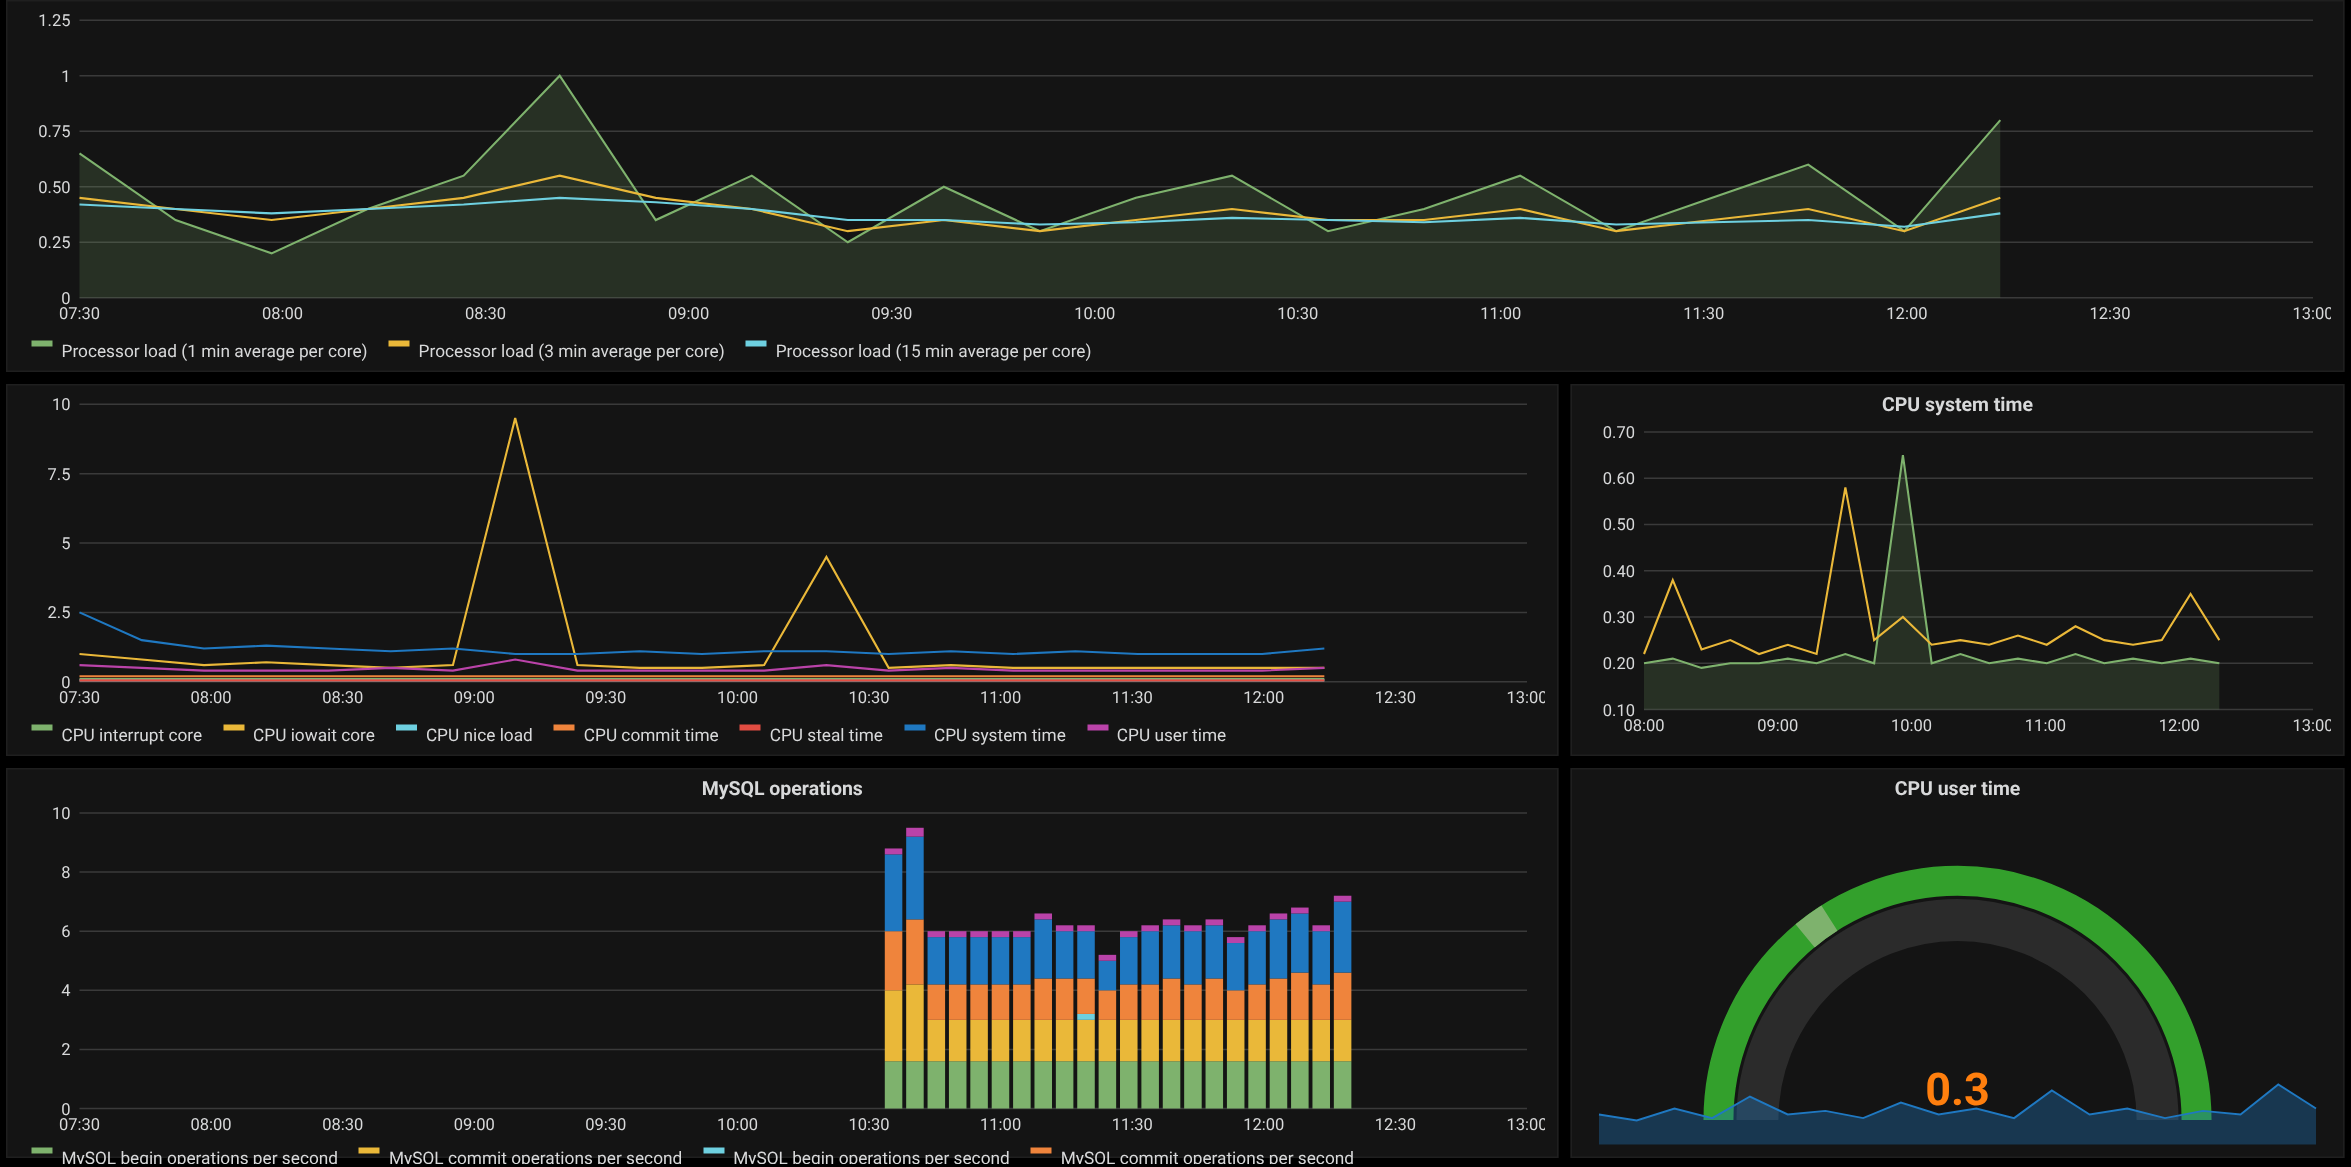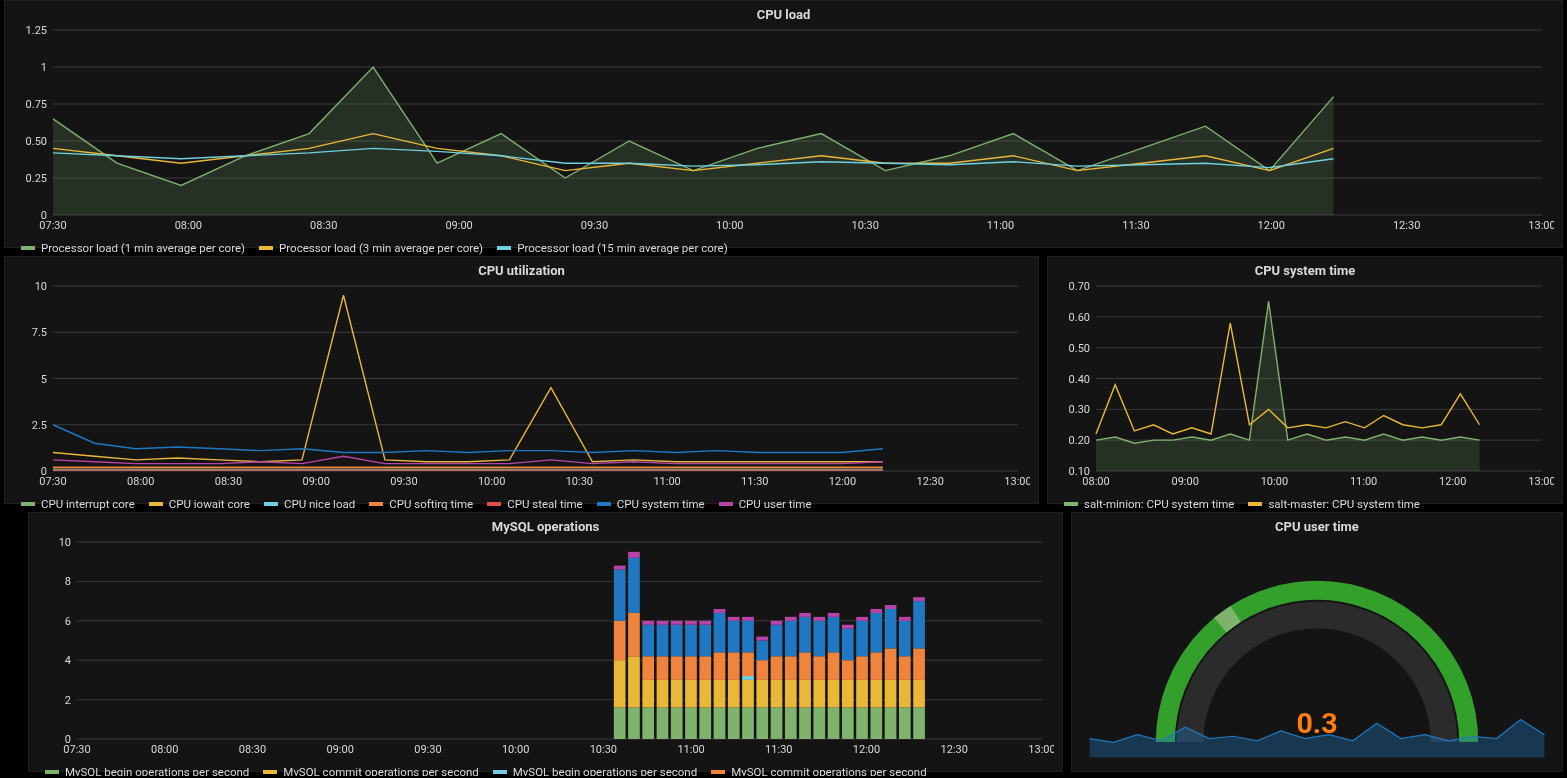--- a/index.html
+++ b/index.html
@@ -15,21 +15,21 @@
     display: grid;
     grid-template-columns: 1fr;
     gap: 8px;
     padding: 0 4px 4px 4px;
   }
   .row {
     display: grid;
     gap: 8px;
   }
   .r2 { grid-template-columns: 1035px 1fr; }
-  .r3 { grid-template-columns: 1035px 1fr; margin-left: 24px; }
+  .r3 { grid-template-columns: 1035px 1fr; }
   .panel {
     background: #141414;
     border: 1px solid #1f1f1f;
     box-sizing: border-box;
     position: relative;
     padding: 4px 8px 6px 8px;
     display: flex;
     flex-direction: column;
   }
   .panel-title {
@@ -47,21 +47,21 @@
   .legend {
     display: flex;
     flex-wrap: wrap;
     gap: 14px;
     padding: 4px 8px 0 8px;
     font-size: 11.5px;
     color: #d8d9da;
   }
   .legend .item {
     display: inline-flex;
-    align-items: center;
+    align-items: flex-start;
     gap: 6px;
     cursor: pointer;
   }
   .legend .swatch {
     width: 14px;
     height: 4px;
     border-radius: 0;
     display: inline-block;
   }
   svg { display: block; }
@@ -74,21 +74,20 @@
     text-anchor: middle;
   }
 </style>
 </head>
 <body>
 
 <div class="dashboard">
 
   <div class="row">
     <div class="panel" style="height:248px;">
-      <div class="panel-title">CPU load</div>
       <div class="chart-wrap">
         <svg id="svg-cpu_load" width="100%" height="100%" viewBox="0 0 1541 213">
             <line x1="40" x2="1529" y1="191" y2="191" class="gridline"></line>
             <text x="34" y="195" text-anchor="end" class="axis-text">0</text>
             <line x1="40" x2="1529" y1="154" y2="154" class="gridline"></line>
             <text x="34" y="158" text-anchor="end" class="axis-text">0.25</text>
             <line x1="40" x2="1529" y1="117" y2="117" class="gridline"></line>
             <text x="34" y="121" text-anchor="end" class="axis-text">0.50</text>
             <line x1="40" x2="1529" y1="80" y2="80" class="gridline"></line>
             <text x="34" y="84" text-anchor="end" class="axis-text">0.75</text>
@@ -126,21 +125,20 @@
           <span class="item">
             <span class="swatch" style="background: rgb(110, 208, 224);"></span>
             <span>Processor load (15 min average per core)</span>
           </span>
         </div>
     </div>
   </div>
 
   <div class="row r2">
     <div class="panel" style="height:248px;">
-      <div class="panel-title">CPU utilization</div>
       <div class="chart-wrap">
         <svg id="svg-cpu_util" width="100%" height="100%" viewBox="0 0 1017 213">
             <line x1="40" x2="1005" y1="191" y2="191" class="gridline"></line>
             <text x="34" y="195" text-anchor="end" class="axis-text">0</text>
             <line x1="40" x2="1005" y1="144.75" y2="144.75" class="gridline"></line>
             <text x="34" y="148.75" text-anchor="end" class="axis-text">2.5</text>
             <line x1="40" x2="1005" y1="98.5" y2="98.5" class="gridline"></line>
             <text x="34" y="102.5" text-anchor="end" class="axis-text">5</text>
             <line x1="40" x2="1005" y1="52.25" y2="52.25" class="gridline"></line>
             <text x="34" y="56.25" text-anchor="end" class="axis-text">7.5</text>
@@ -175,21 +173,21 @@
           <span class="item">
             <span class="swatch" style="background: rgb(234, 184, 57);"></span>
             <span>CPU iowait core</span>
           </span>
           <span class="item">
             <span class="swatch" style="background: rgb(110, 208, 224);"></span>
             <span>CPU nice load</span>
           </span>
           <span class="item">
             <span class="swatch" style="background: rgb(239, 132, 60);"></span>
-            <span>CPU softirq time</span>
+            <span>CPU commit time</span>
           </span>
           <span class="item">
             <span class="swatch" style="background: rgb(226, 77, 66);"></span>
             <span>CPU steal time</span>
           </span>
           <span class="item">
             <span class="swatch" style="background: rgb(31, 120, 193);"></span>
             <span>CPU system time</span>
           </span>
           <span class="item">
@@ -221,30 +219,20 @@
             <text x="129.2" y="205" text-anchor="middle" class="axis-text">09:00</text>
             <text x="218.4" y="205" text-anchor="middle" class="axis-text">10:00</text>
             <text x="307.59999999999997" y="205" text-anchor="middle" class="axis-text">11:00</text>
             <text x="396.8" y="205" text-anchor="middle" class="axis-text">12:00</text>
             <text x="486" y="205" text-anchor="middle" class="axis-text">13:00</text>
             <path d="M40,160.16666666666666L59.178,157.08333333333334L78.356,163.25L97.53399999999999,160.16666666666666L116.712,160.16666666666666L135.89,157.08333333333334L155.06799999999998,160.16666666666666L174.24599999999998,154L193.424,160.16666666666666L212.602,21.416666666666657L231.78,160.16666666666666L250.95800000000003,154L270.13599999999997,160.16666666666666L289.314,157.08333333333334L308.49199999999996,160.16666666666666L327.67,154L346.848,160.16666666666666L366.026,157.08333333333334L385.204,160.16666666666666L404.382,157.08333333333334L423.56,160.16666666666666L423.56,191 L40,191 Z" fill="#7eb26d" fill-opacity="0.18" stroke="none"></path>
             <path d="M40,160.16666666666666L59.178,157.08333333333334L78.356,163.25L97.53399999999999,160.16666666666666L116.712,160.16666666666666L135.89,157.08333333333334L155.06799999999998,160.16666666666666L174.24599999999998,154L193.424,160.16666666666666L212.602,21.416666666666657L231.78,160.16666666666666L250.95800000000003,154L270.13599999999997,160.16666666666666L289.314,157.08333333333334L308.49199999999996,160.16666666666666L327.67,154L346.848,160.16666666666666L366.026,157.08333333333334L385.204,160.16666666666666L404.382,157.08333333333334L423.56,160.16666666666666" fill="none" stroke="#7eb26d" stroke-width="1.4"></path>
             <path d="M40,154L59.178,104.66666666666666L78.356,150.91666666666666L97.53399999999999,144.75L116.712,154L135.89,147.83333333333334L155.06799999999998,154L174.24599999999998,43L193.424,144.75L212.602,129.33333333333334L231.78,147.83333333333334L250.95800000000003,144.75L270.13599999999997,147.83333333333334L289.314,141.66666666666666L308.49199999999996,147.83333333333334L327.67,135.5L346.848,144.75L366.026,147.83333333333334L385.204,144.75L404.382,113.91666666666667L423.56,144.75" fill="none" stroke="#eab839" stroke-width="1.4"></path>
           </svg>
       </div>
-      <div class="legend" id="legend-cpu_sys_time">
-          <span class="item">
-            <span class="swatch" style="background: rgb(126, 178, 109);"></span>
-            <span>salt-minion: CPU system time</span>
-          </span>
-          <span class="item">
-            <span class="swatch" style="background: rgb(234, 184, 57);"></span>
-            <span>salt-master: CPU system time</span>
-          </span>
-        </div>
     </div>
   </div>
 
   <div class="row r3">
     <div class="panel" style="height:260px;">
       <div class="panel-title">MySQL operations</div>
       <div class="chart-wrap">
         <svg id="svg-mysql_ops" width="100%" height="100%" viewBox="0 0 1017 225">
             <line x1="40" x2="1005" y1="203" y2="203" class="gridline"></line>
             <text x="34" y="207" text-anchor="end" class="axis-text">0</text>

